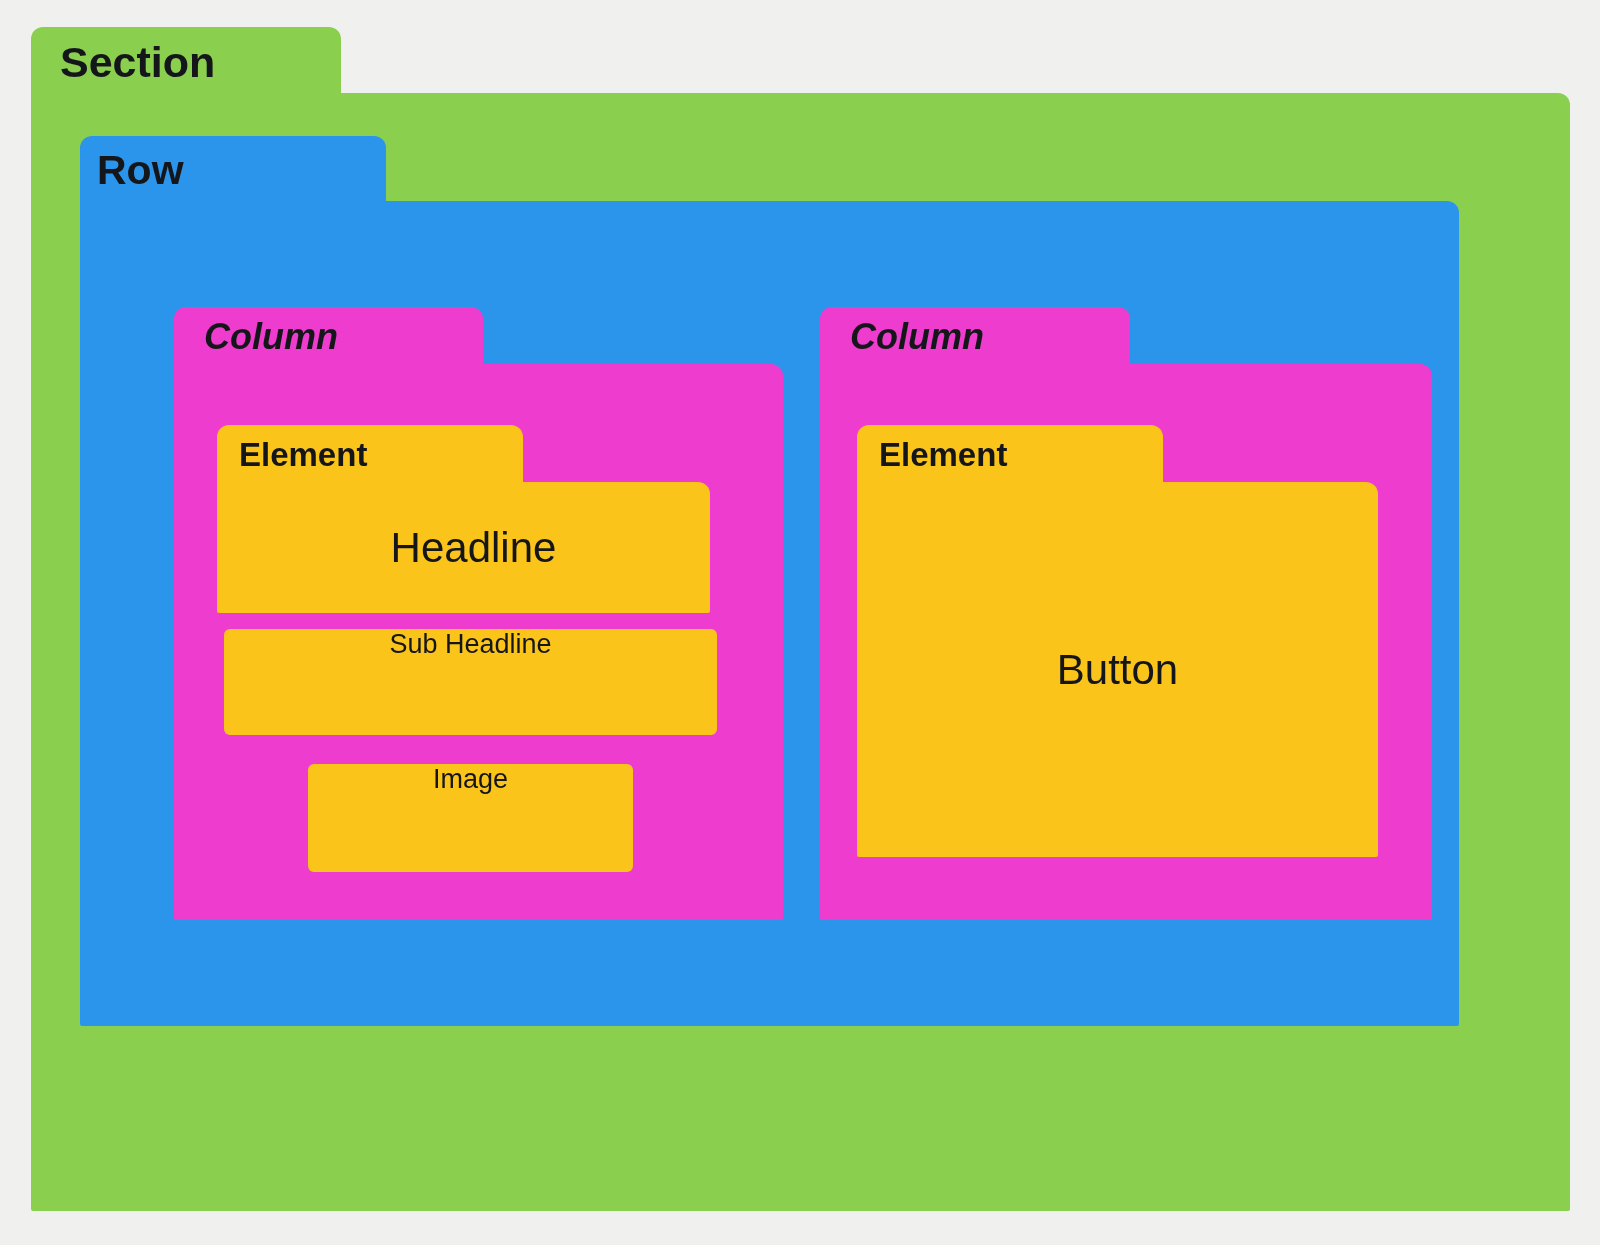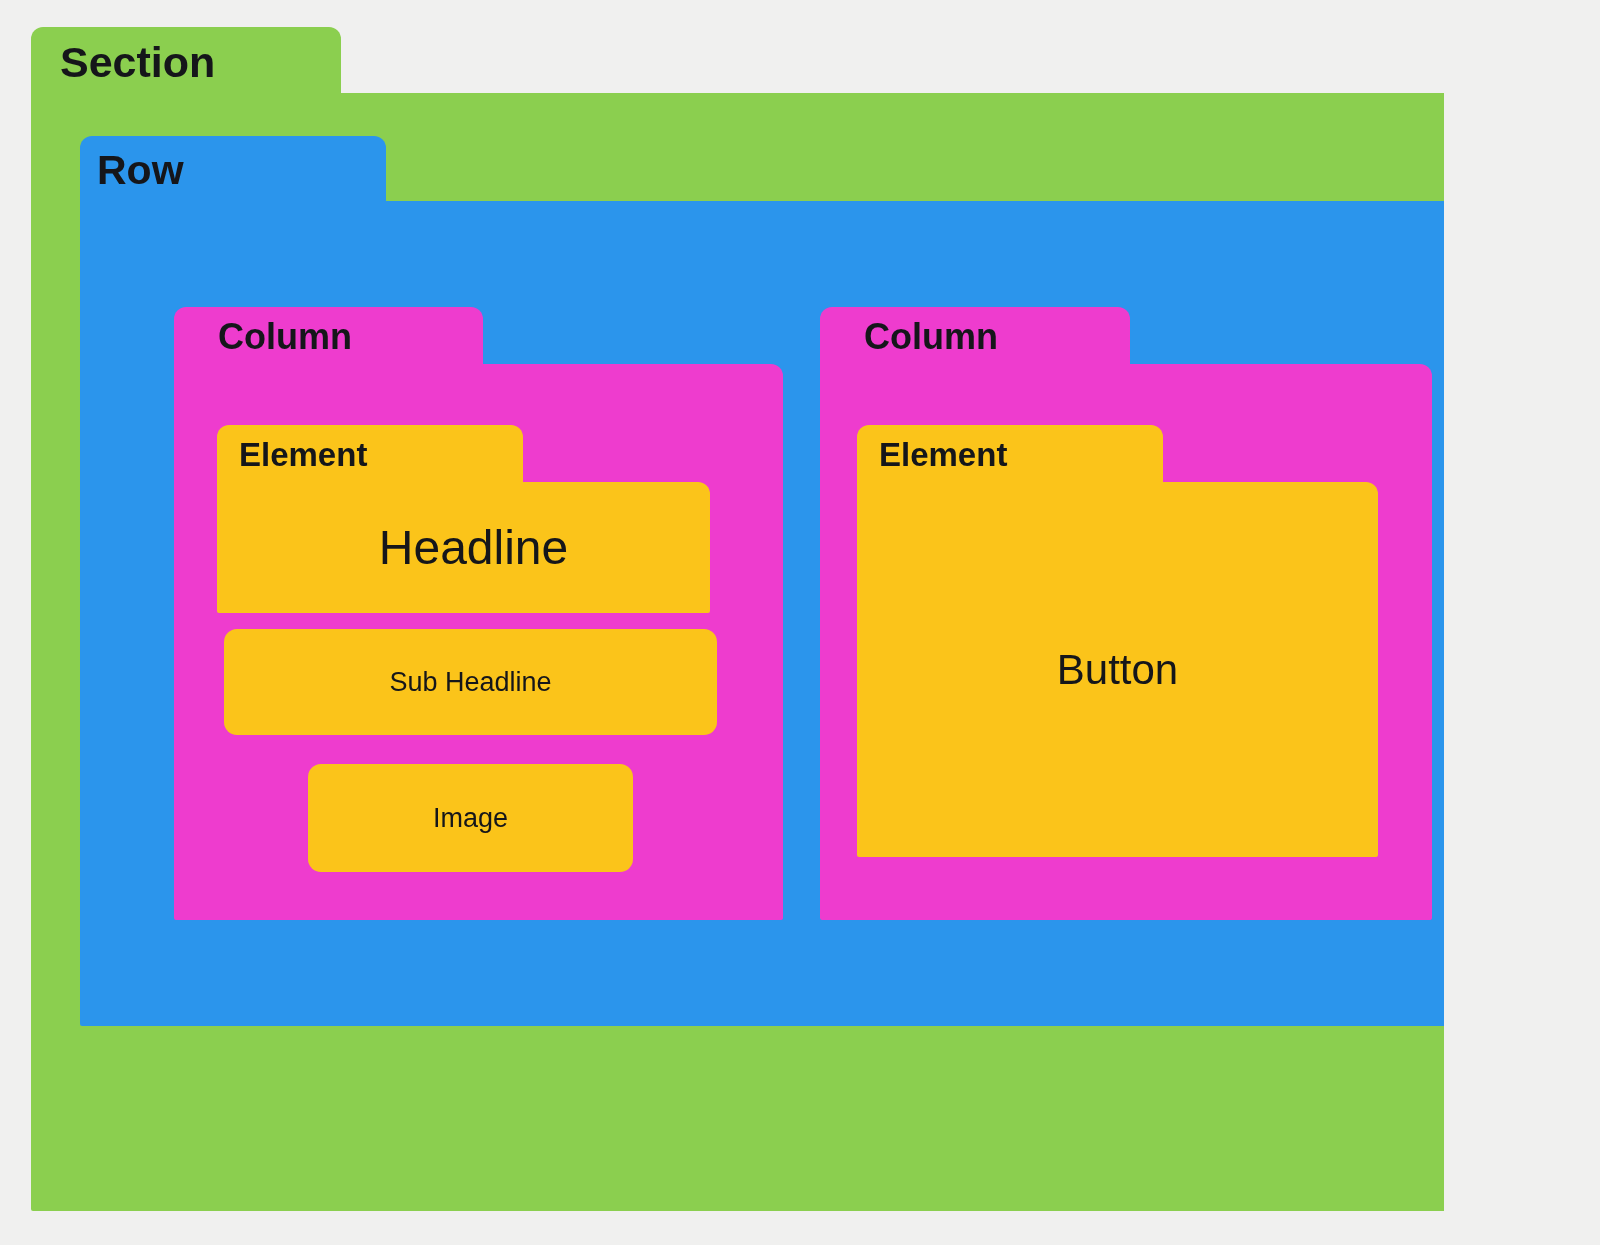--- a/index.html
+++ b/index.html
@@ -8,21 +8,21 @@
     padding: 0;
     background: #f0f0ef;
   }
   body {
     font-family: "Liberation Sans", sans-serif;
     -webkit-font-smoothing: antialiased;
   }
 
   #canvas {
     position: relative;
-    width: 1444px;
+    width: 1600px;
     height: 1245px;
     background: #f0f0ef;
     overflow: hidden;
   }
 
   
   .folder {
     position: absolute;
   }
   .folder > .tab {
@@ -53,21 +53,21 @@
   #section-folder > .tab > .tab-label { font-size: 43px; }
   #section-folder > .body { top: 66px; width: 1539px; height: 1118px; background: #8bcf4f; }
 
   
   #row-folder { left: 80px; top: 136px; width: 1379px; height: 890px; }
   #row-folder > .tab  { width: 306px; height: 68px; background: #2b95ec; padding-left: 17px; }
   #row-folder > .tab > .tab-label { font-size: 41px; }
   #row-folder > .body { top: 65px; width: 1379px; height: 825px; background: #2b95ec; }
 
   
-  .column-folder > .tab  { height: 60px; background: #ee3cce; padding-left: 44px; }
+  .column-folder > .tab  { height: 60px; background: #ee3cce; padding-left: 30px; font-style: italic; }
   .column-folder > .tab > .tab-label { font-size: 36px; }
   .column-folder > .body { background: #ee3cce; }
 
   #column-1-folder { left: 174px; top: 307px; width: 609px; height: 613px; }
   #column-1-folder > .tab  { width: 309px; }
   #column-1-folder > .body { top: 57px; width: 609px; height: 556px; }
 
   #column-2-folder { left: 820px; top: 307px; width: 612px; height: 613px; }
   #column-2-folder > .tab  { width: 310px; }
   #column-2-folder > .body { top: 57px; width: 612px; height: 556px; }
@@ -83,36 +83,35 @@
   }
   .element-folder > .body > .element-text {
     color: #15161a;
     line-height: 1;
     white-space: nowrap;
   }
 
   #element-headline-folder { left: 217px; top: 425px; width: 493px; height: 188px; }
   #element-headline-folder > .tab  { width: 306px; }
   #element-headline-folder > .body { top: 57px; width: 493px; height: 131px; }
-  #element-headline-folder .element-text { font-size: 48px; margin-left: 20px; }
+  #element-headline-folder .element-text { font-size: 42px; margin-left: 20px; }
 
   #element-image-folder { left: 857px; top: 425px; width: 521px; height: 432px; }
   #element-image-folder > .tab  { width: 306px; }
   #element-image-folder > .body { top: 57px; width: 521px; height: 375px; }
   #element-image-folder .element-text { font-size: 42px; }
 
   
   .plain-block {
     position: absolute;
     background: #fbc41a;
     display: flex;
-    align-items: center;
     justify-content: center;
     color: #15161a;
-    border-radius: 13px;
+    border-radius: 6px;
   }
   #sub-headline-block { left: 224px; top: 629px; width: 493px; height: 106px; font-size: 27px; }
   #button-block      { left: 308px; top: 764px; width: 325px; height: 108px; font-size: 27px; }
 </style>
 </head>
 <body>
 
 <div id="canvas">
 
   <div class="folder" id="section-folder">

